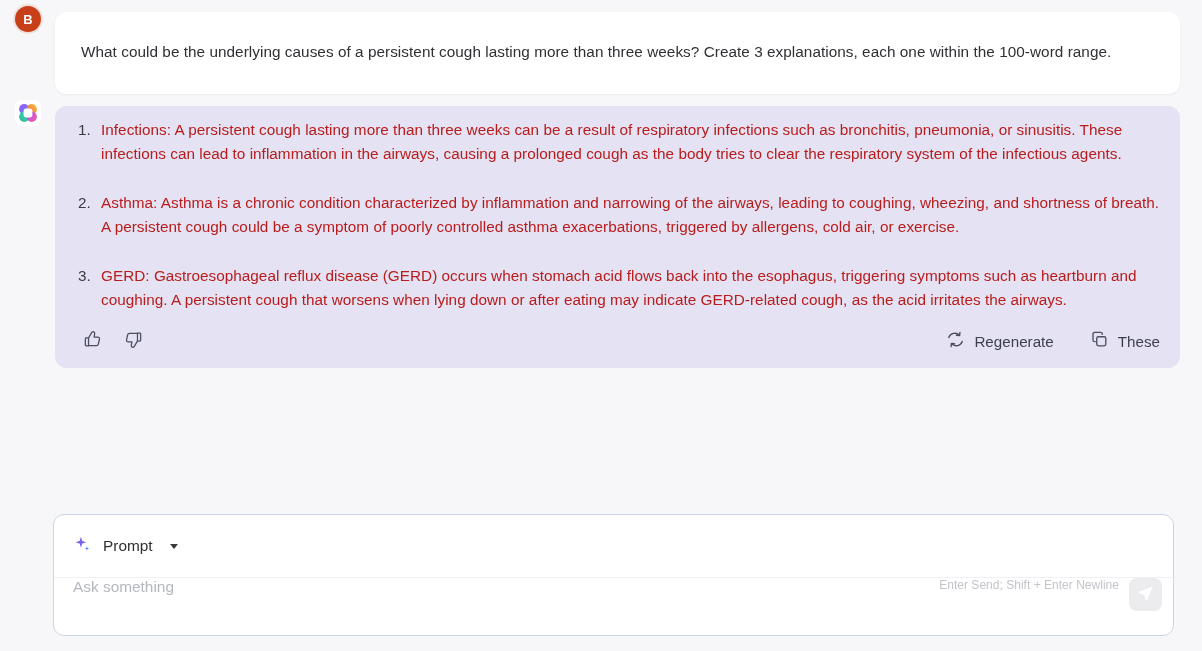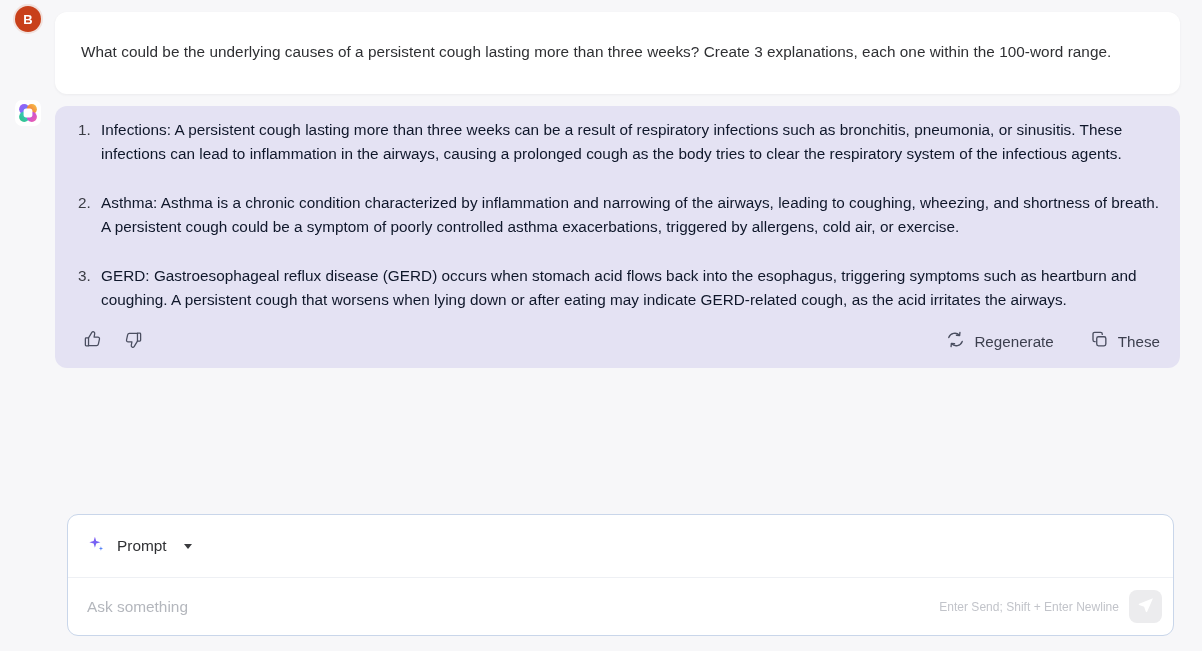--- a/index.html
+++ b/index.html
@@ -96,21 +96,21 @@
     flex: 1 1 auto;
   }
   .bot-list {
     margin: 0;
     padding: 0 0 0 24px;
     list-style: decimal;
   }
   .bot-list li {
     font-size: 15.3px;
     line-height: 24px;
-    color: #0f172a;
+    color: #b91c1c;
     margin: 0 0 25px 0;
     padding-left: 6px;
     letter-spacing: 0.03px;
   }
   .bot-list li:last-child { margin-bottom: 0; }
   .bot-list li::marker { color: #3a3c44; }
 
   
   .action-bar {
     display: flex;
@@ -147,21 +147,21 @@
     align-items: center;
     gap: 9px;
     color: #3c3f4e;
     font-size: 15.2px;
     font-family: "Liberation Sans", sans-serif;
   }
 
   
   .composer {
     position: absolute;
-    left: 67px;
+    left: 53px;
     right: 28px;
     top: 514px;
     height: 122px;
     background: #ffffff;
     border: 1px solid #c9d6ea;
     border-radius: 11px;
     overflow: hidden;
     display: flex;
     flex-direction: column;
   }
@@ -190,21 +190,21 @@
     width: 0; height: 0;
     border-left: 4.5px solid transparent;
     border-right: 4.5px solid transparent;
     border-top: 5.5px solid #3a3b3e;
     margin-left: 6px;
   }
 
   .composer-body {
     flex: 1 1 auto;
     display: flex;
-    align-items: center;
+    align-items: flex-start;
     padding: 0 11px 0 19px;
     gap: 10px;
   }
   .ask-input {
     flex: 1 1 auto;
     border: none;
     outline: none;
     font-size: 15.4px;
     font-family: "Liberation Sans", sans-serif;
     color: #2f3033;

